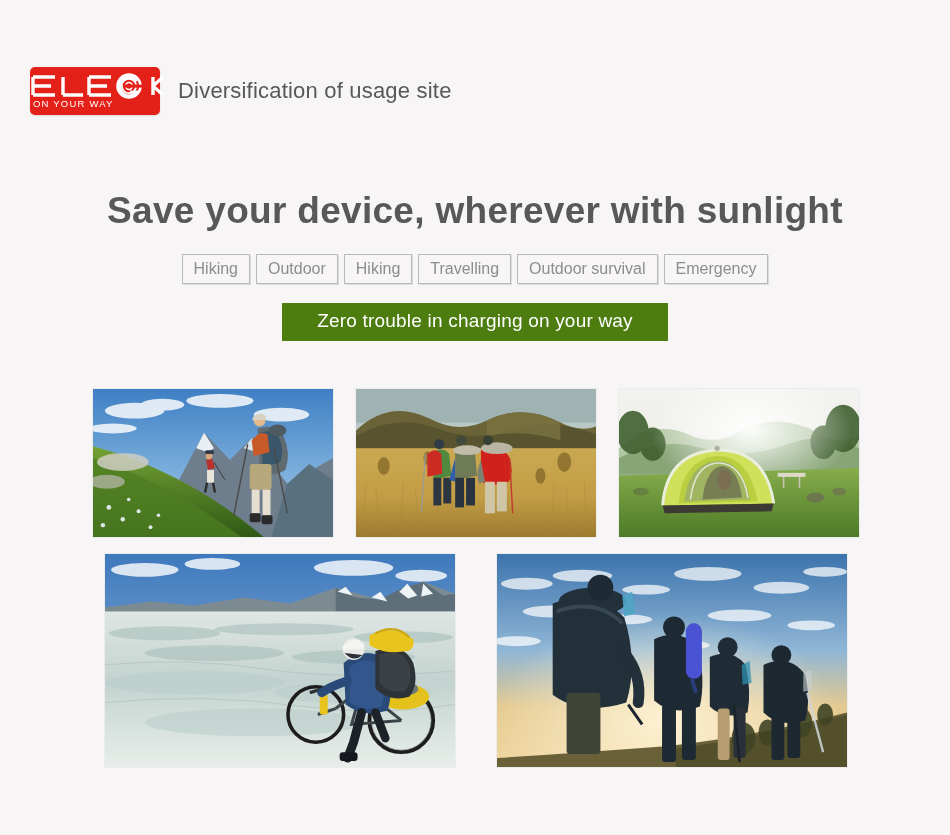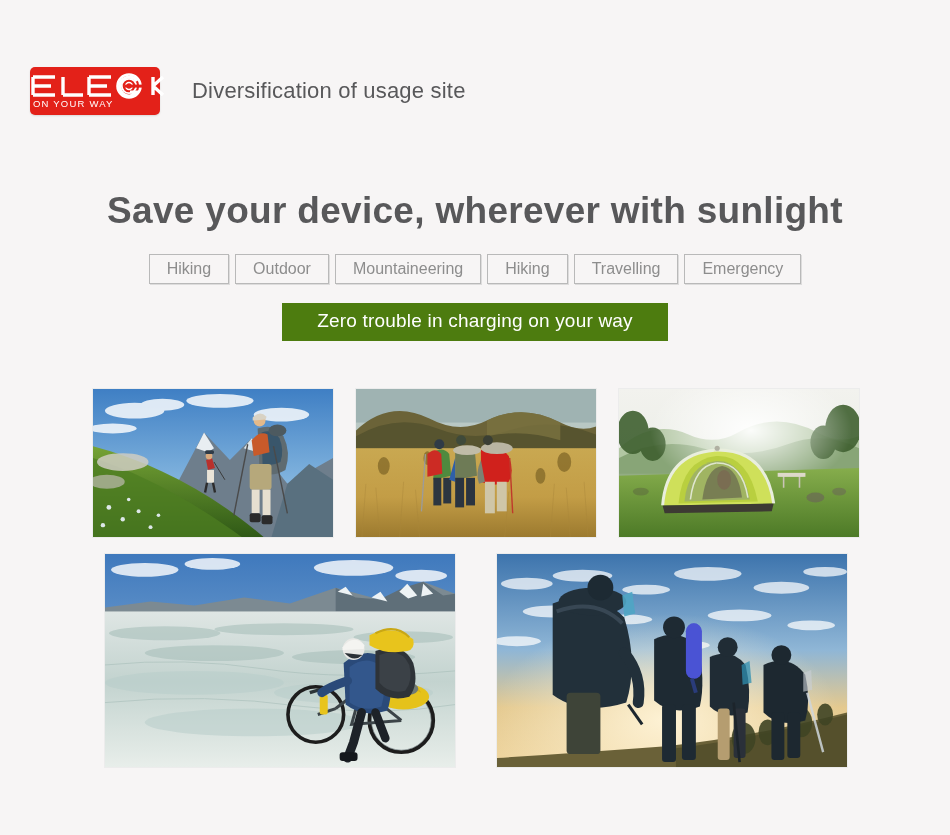--- a/index.html
+++ b/index.html
@@ -32,21 +32,21 @@
     display: flex;
     align-items: center;
     justify-content: center;
     flex-direction: column;
     box-shadow: 0 1px 2px rgba(0,0,0,0.12);
   }
   .logo-mark {
     display: block;
   }
   .header-title {
-    margin-left: 32px;
+    margin-left: 18px;
     font-size: 22px;
     color: #58585a;
     letter-spacing: 0.2px;
     font-weight: 400;
     white-space: nowrap;
   }
 
   
   .headline {
     position: absolute;
@@ -69,21 +69,21 @@
     display: flex;
     justify-content: center;
     align-items: stretch;
     gap: 6px;
   }
   .tag {
     border: 1px solid #b9b9b9;
     background: #f7f5f5;
     color: #8d8d8d;
     font-size: 16px;
-    padding: 4px 17px 5px;
+    padding: 4px 11px 5px;
     line-height: 19px;
     white-space: nowrap;
     box-shadow: 1px 1px 0 rgba(0,0,0,0.10);
   }
 
   
   .banner-wrap {
     position: absolute;
     left: 0;
     right: 0;
@@ -157,23 +157,23 @@
     </svg>
   </div>
   <div class="header-title">Diversification of usage site</div>
 </div>
 
 <div class="headline">Save your device, wherever with sunlight</div>
 
 <div class="tag-row">
   <div class="tag">Hiking</div>
   <div class="tag">Outdoor</div>
-  <div class="tag">Mountaineering</div>
   <div class="tag">Hiking</div>
   <div class="tag">Travelling</div>
+  <div class="tag">Outdoor survival</div>
   <div class="tag">Emergency</div>
 </div>
 
 <div class="banner-wrap">
   <div class="banner">Zero trouble in charging on your way</div>
 </div>
 
 <div class="grid-top">
 
   <div class="photo small">

